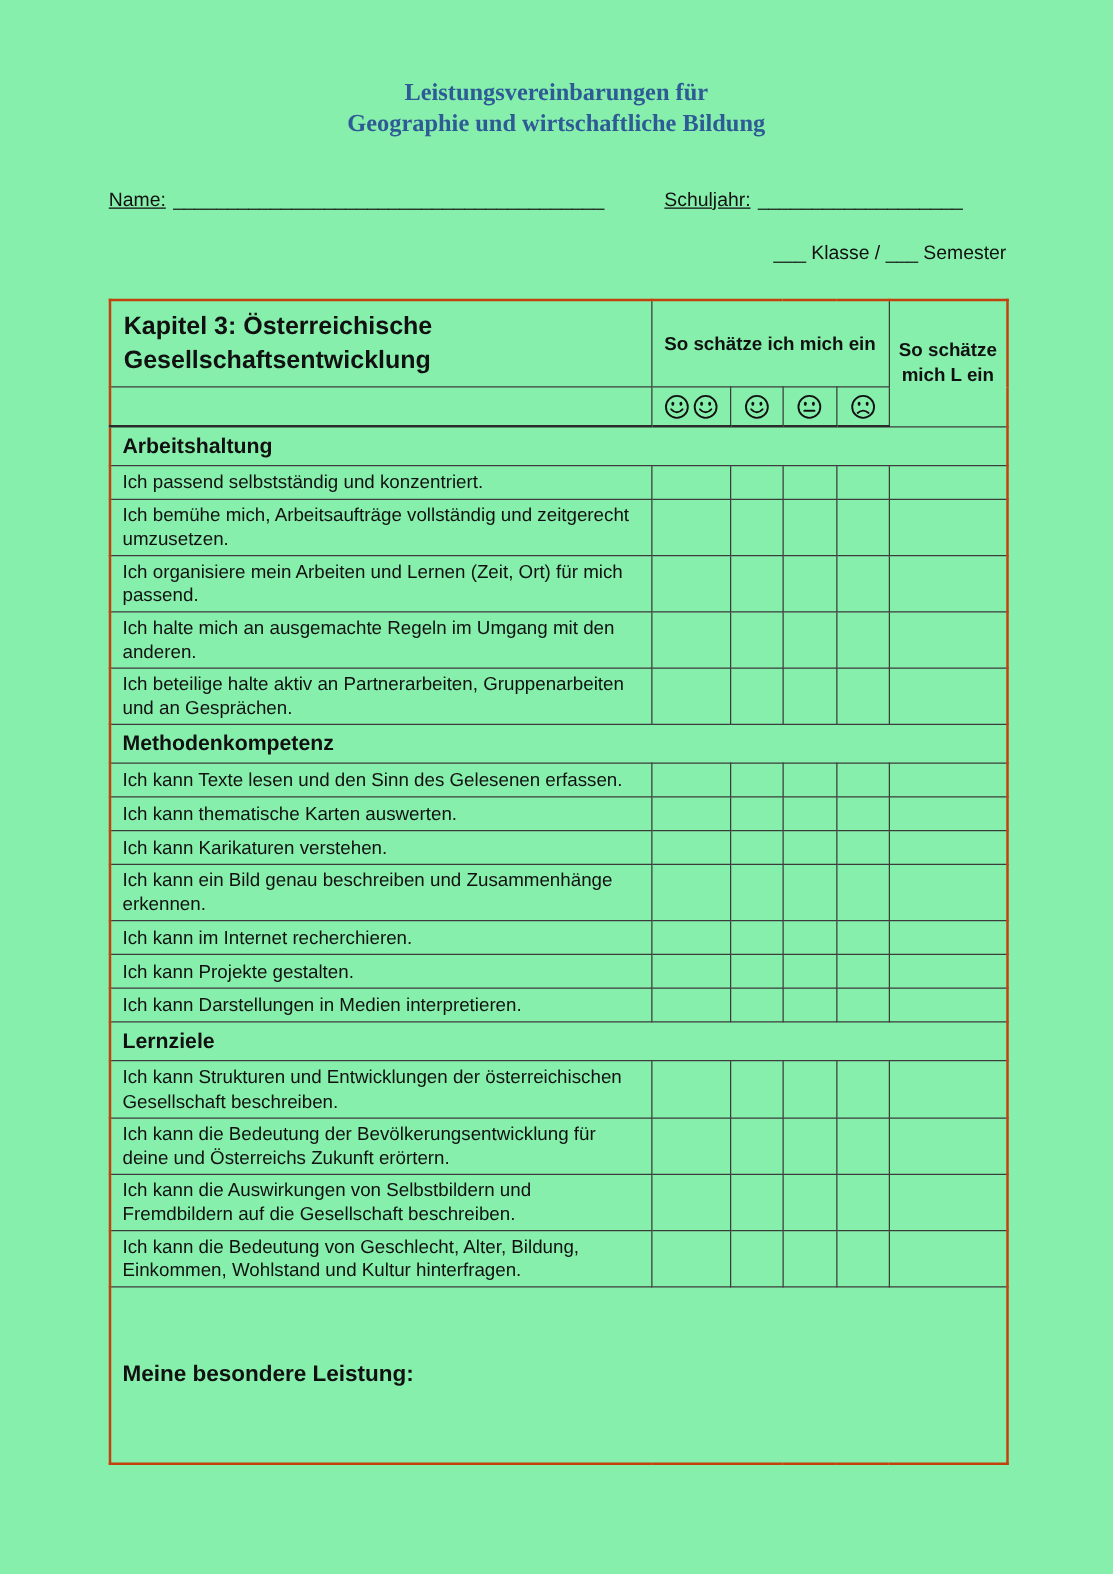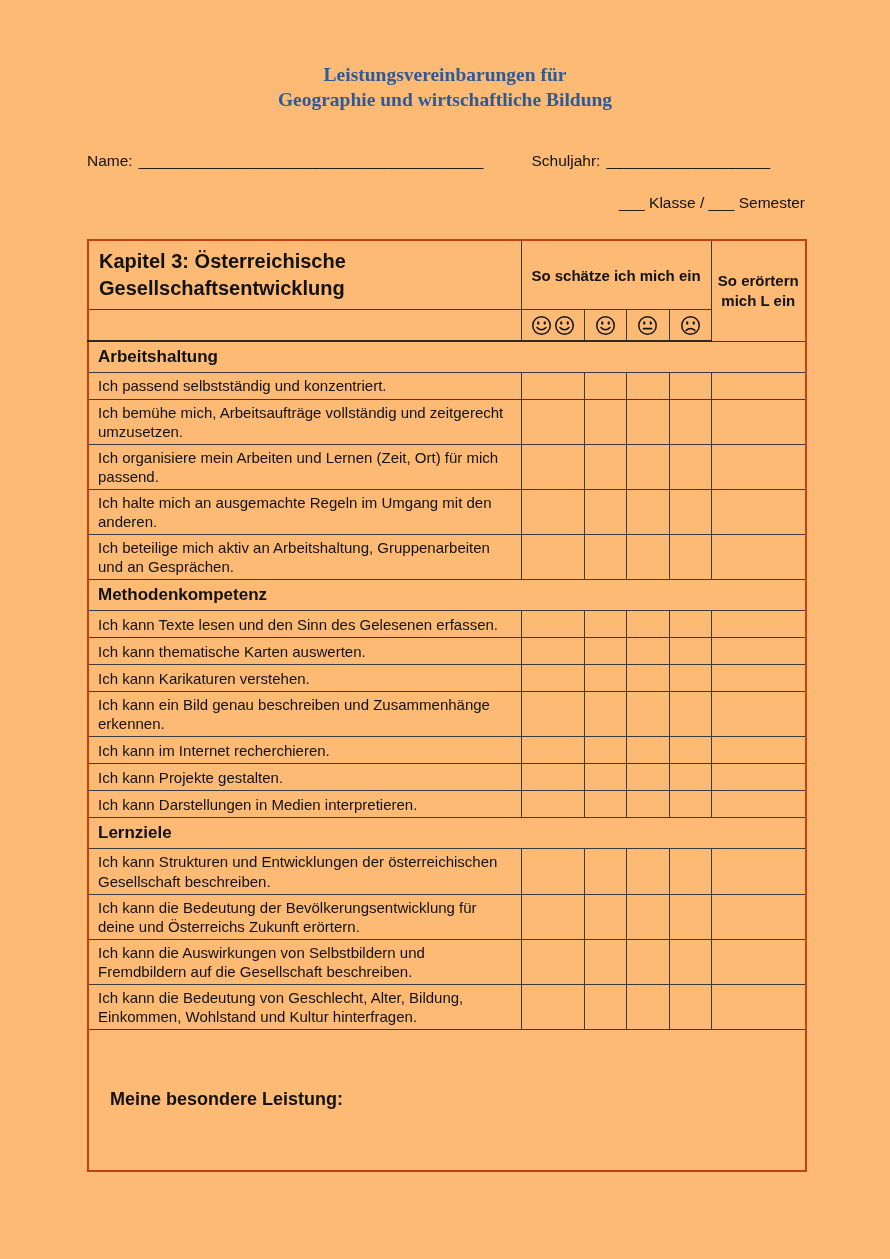--- a/index.html
+++ b/index.html
@@ -1,39 +1,39 @@
 <!DOCTYPE html>
 <html><head>
 <meta charset="utf-8">
 <style>
   html,body{margin:0;padding:0;background:#ffffff;}
   .page{
     position:relative;
     width:890px;height:1259px;
-    background:#fdba74;
+    background:#86efac;
     font-family:"Liberation Sans", sans-serif;
     color:#111;
     overflow:hidden;
   }
   .doc-title{
     padding-top:62px;
     text-align:center;
     font-family:"Liberation Serif", serif;
     font-weight:bold;
     font-size:19.5px;
     line-height:25px;
     color:#2e5a96;
   }
   .content{margin-left:87px;width:718px;}
   .field-row{
     display:flex;align-items:baseline;
     margin-top:40px;
     font-size:15.5px;
   }
-  .field-row .lbl{white-space:nowrap;}
+  .field-row .lbl{white-space:nowrap;text-decoration:underline;}
   .blank{letter-spacing:0;white-space:nowrap;margin-left:6px;}
   .schuljahr-group{margin-left:48px;display:flex;align-items:baseline;}
   .klasse-row{margin-top:24px;font-size:15.5px;text-align:right;}
 
   table.assessment{
     margin-top:27px;
     border-collapse:collapse;
     table-layout:fixed;
     width:718px;
     border:2px solid #c2410c;
@@ -70,21 +70,21 @@
   }
   td.statement{
     font-size:15px;line-height:1.27;
     padding:3px 8px 3px 9px;
     height:20px;
   }
   td.rating{height:20px;}
   td.footer-cell{
     vertical-align:top;
     height:132px;
-    padding:4px 21px;
+    padding:4px 9px;
   }
   .footer-label{font-size:18px;font-weight:bold;}
 </style>
 </head>
 <body>
 
 <div class="page">
 
   <div class="doc-title" style="color: rgb(46, 90, 150);">
     <div>Leistungsvereinbarungen für</div>
@@ -110,21 +110,21 @@
           <col style="width:63px">
           <col style="width:42px">
         <col style="width:43px">
           <col style="width:42px">
           <col style="width:95px">
       </colgroup>
       <tbody>
           <tr class="header-row">
             <td class="kapitel">Kapitel 3: Österreichische Gesellschaftsentwicklung</td>
             <td class="hdr-mid" colspan="4">So schätze ich mich ein</td>
-            <td class="hdr-teacher" rowspan="2">So erörtern mich L ein</td>
+            <td class="hdr-teacher" rowspan="2">So schätze mich L ein</td>
           </tr>
           <tr class="emoji-row">
             <td class="empty-stub"></td>
             <td class="emoji-cell"><svg viewBox="0 0 24 24" width="21" height="21">
                 <circle cx="12" cy="12" r="10" fill="none" stroke="#111" stroke-width="1.7"></circle>
                 <ellipse cx="8.3" cy="9.2" rx="1.35" ry="1.95" fill="#111"></ellipse>
                 <ellipse cx="15.7" cy="9.2" rx="1.35" ry="1.95" fill="#111"></ellipse>
                 <path d="M6.8 14.2 Q12 19.6 17.2 14.2" fill="none" stroke="#111" stroke-width="1.7" stroke-linecap="round"></path>
               </svg><svg viewBox="0 0 24 24" width="21" height="21">
                 <circle cx="12" cy="12" r="10" fill="none" stroke="#111" stroke-width="1.7"></circle>
@@ -180,21 +180,21 @@
           </tr>
           <tr class="statement-row">
             <td class="statement">Ich halte mich an ausgemachte Regeln im Umgang mit den anderen.</td>
             <td class="rating"></td>
             <td class="rating"></td>
             <td class="rating"></td>
             <td class="rating"></td>
             <td class="rating"></td>
           </tr>
           <tr class="statement-row">
-            <td class="statement">Ich beteilige mich aktiv an Arbeitshaltung, Gruppenarbeiten und an Gesprächen.</td>
+            <td class="statement">Ich beteilige halte aktiv an Partnerarbeiten, Gruppenarbeiten und an Gesprächen.</td>
             <td class="rating"></td>
             <td class="rating"></td>
             <td class="rating"></td>
             <td class="rating"></td>
             <td class="rating"></td>
           </tr>
           <tr class="section-row">
             <td colspan="6">Methodenkompetenz</td>
           </tr>
           <tr class="statement-row">

